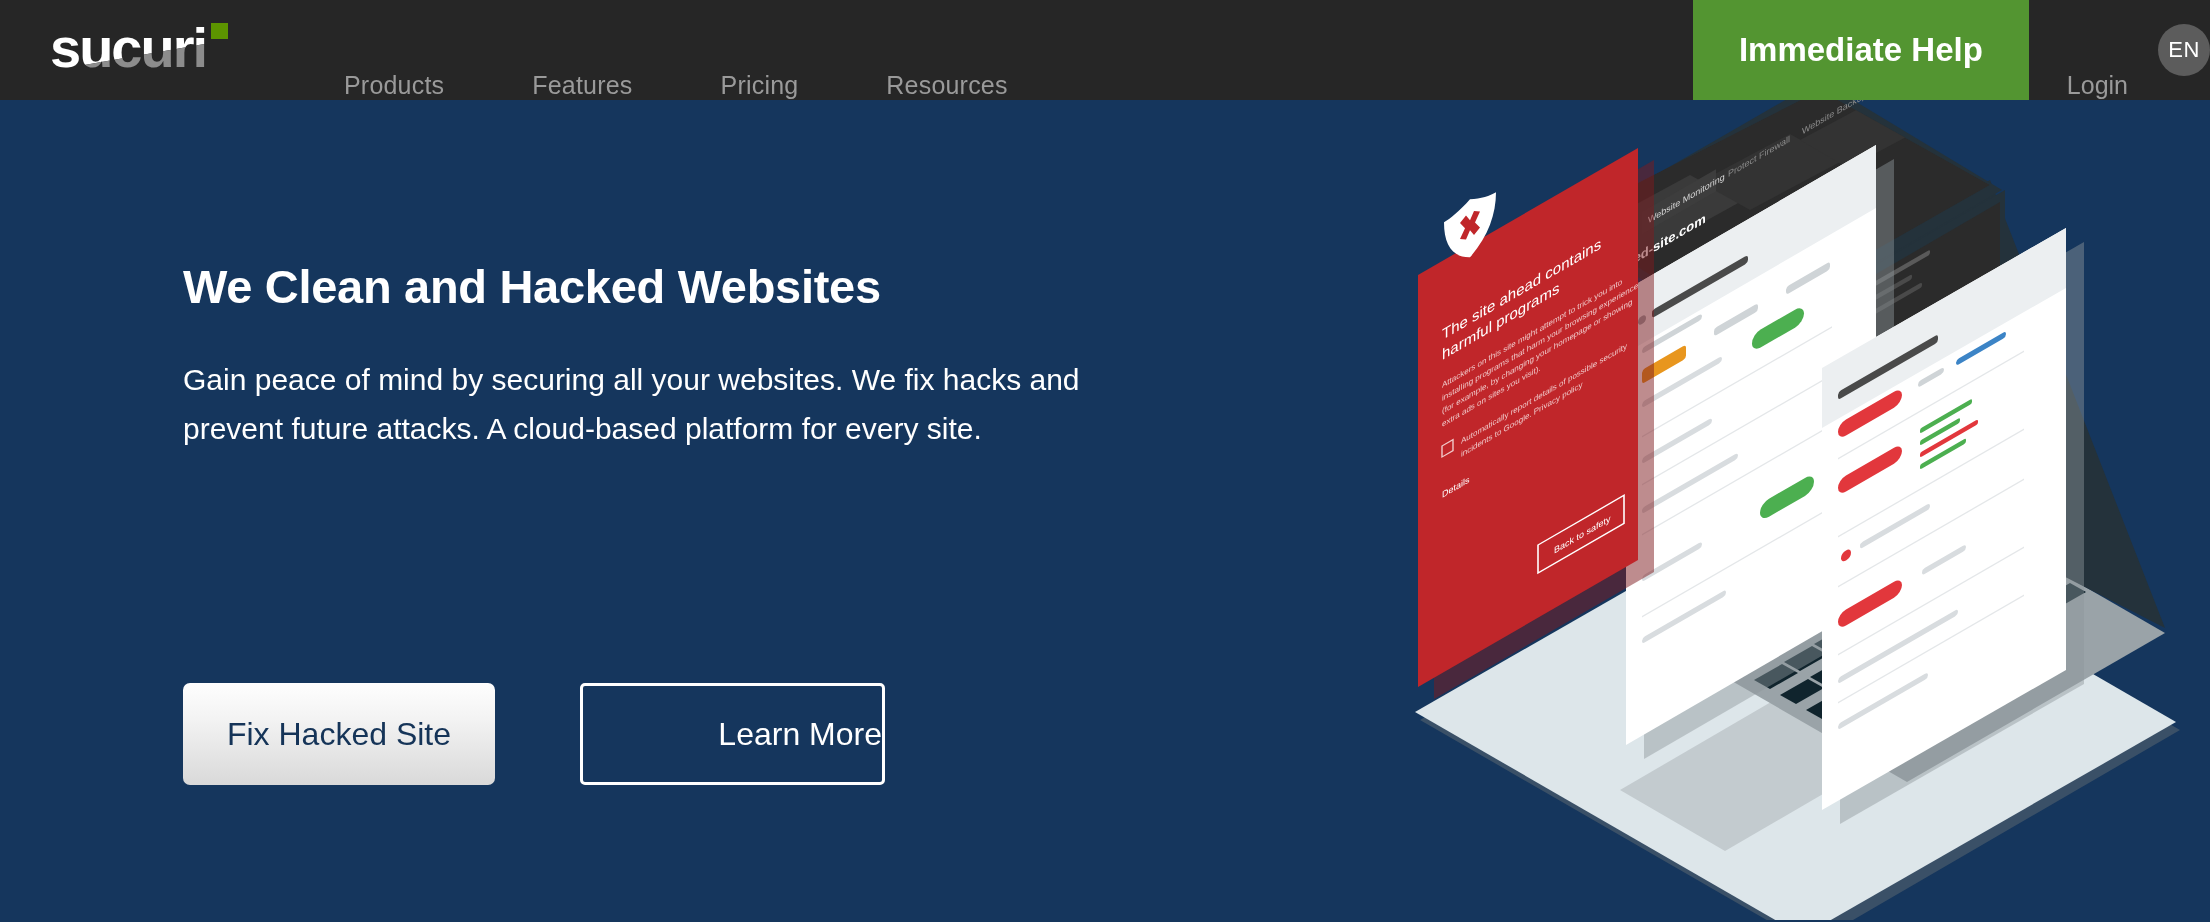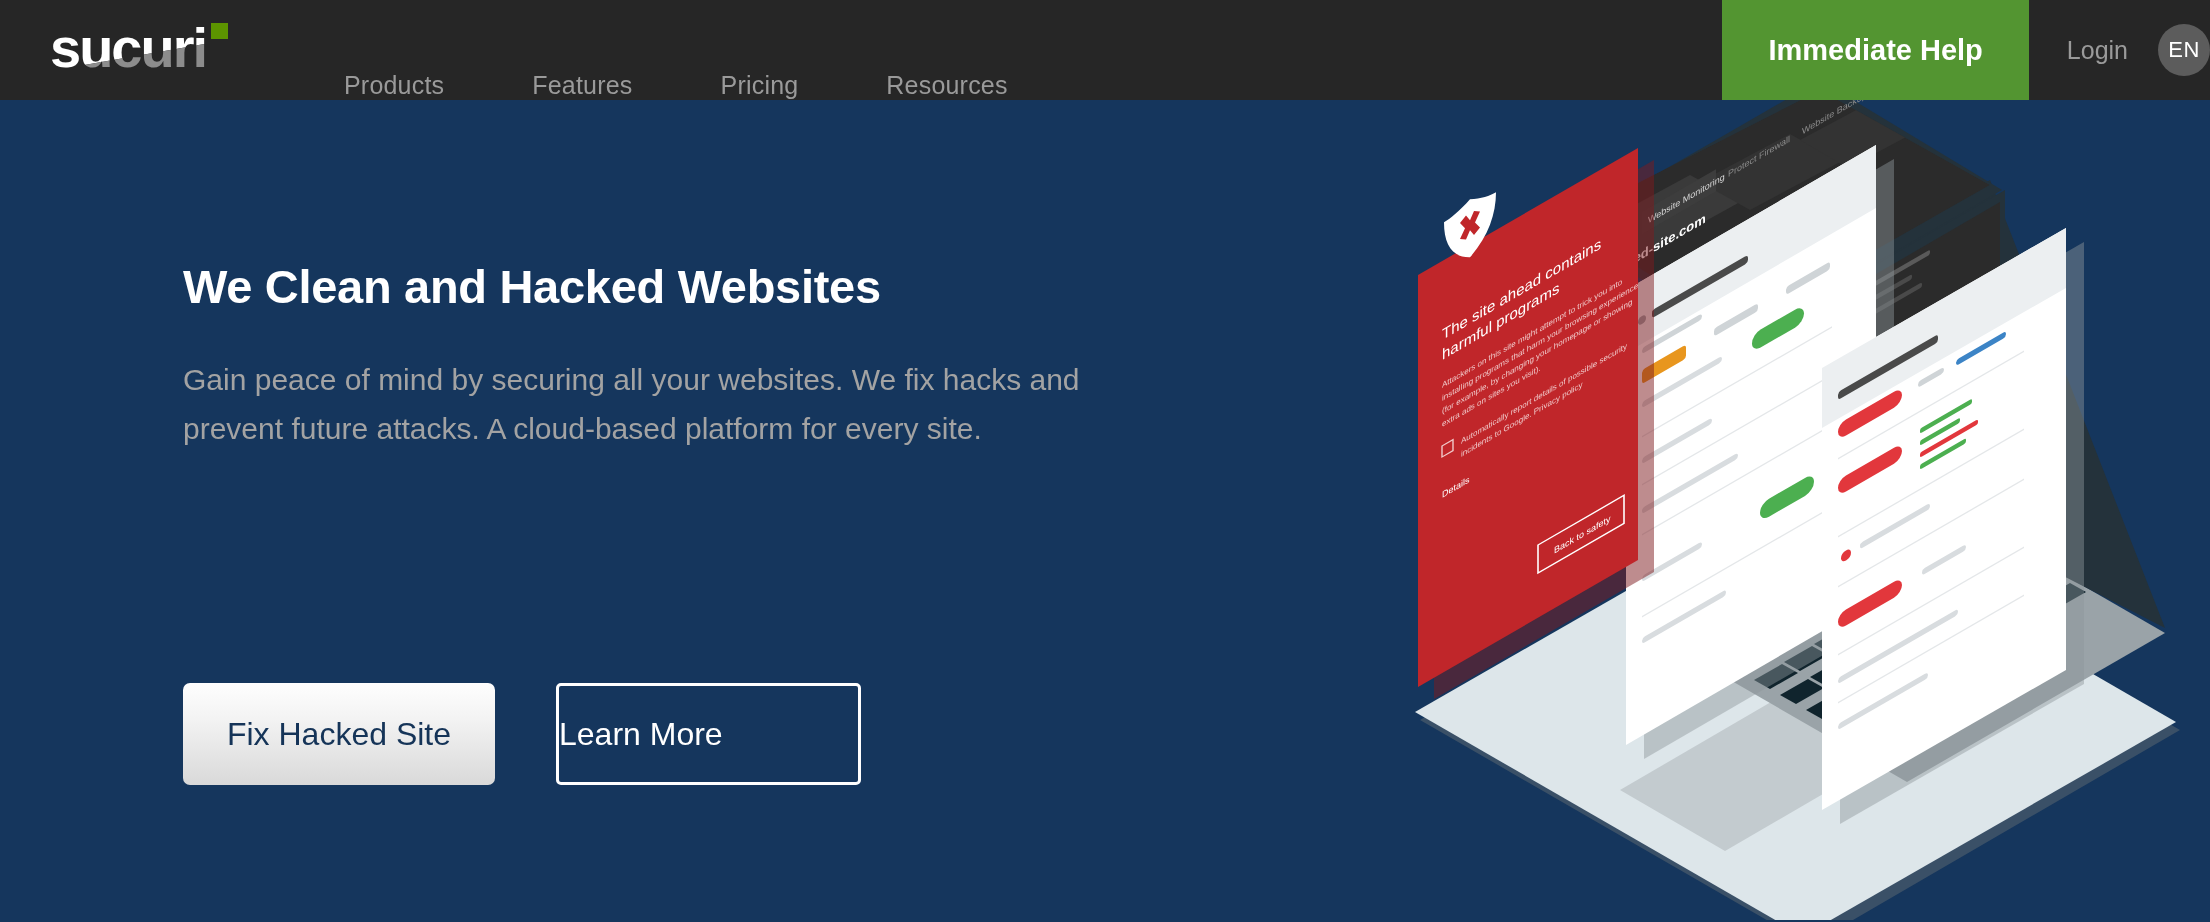--- a/index.html
+++ b/index.html
@@ -33,26 +33,26 @@
     color:#9a9a9a; font-size:25px; letter-spacing:.2px;
     padding:0 44px; cursor:pointer; white-space:nowrap;
     font-weight:400;
   }
 
   .nav-spacer { flex:1 1 auto; }
 
   .nav-cta {
     display:flex; align-items:center; justify-content:center;
     background:#539531; color:#ffffff;
-    font-size:29px; font-weight:600;
+    font-size:33px; font-weight:600;
     padding:0 46px; cursor:pointer; white-space:nowrap;
     height:100px;
   }
   .nav-login {
-    display:flex; align-items:center; justify-content:center;
+    display:flex; align-items:flex-end; justify-content:center;
     color:#9a9a9a; font-size:25px;
     padding:0 30px 0 38px; cursor:pointer; white-space:nowrap;
   }
   .nav-lang {
     display:flex; align-items:center; 
   }
   .lang-badge {
     width:52px; height:52px; border-radius:50%;
     background:#5c5c5c; color:#ffffff;
     display:flex; align-items:center; justify-content:center;
@@ -66,48 +66,48 @@
 
   .hero-title {
     color:#ffffff;
     font-size:47px;
     font-weight:bold;
     line-height:1.15;
     letter-spacing:-0.3px;
     margin-bottom:42px;
   }
   .hero-text {
-    color:#a3a3a3;
+    color:#ffffff;
     font-size:30px;
     font-weight:400;
     line-height:1.63;
     max-width:950px;
   }
 
   .hero-buttons { position:absolute; left:183px; top:583px; display:flex; align-items:flex-start; }
 
   .btn-primary {
     width:312px; height:102px;
     border-radius:7px;
     background:linear-gradient(to bottom, #fefefe 0%, #f3f3f3 35%, #d9d9d9 100%);
     color:#153458;
     font-size:32px;
     display:flex; align-items:center; justify-content:center;
     cursor:pointer; border:none;
     font-family:"Liberation Sans", sans-serif;
   }
   .btn-ghost {
-    margin-left:61px;
+    margin-left:85px;
     width:305px; height:102px;
     border-radius:5px;
     background:transparent;
     border:3px solid #ffffff;
     color:#ffffff;
     font-size:32px;
-    display:flex; align-items:center; justify-content:flex-start;
+    display:flex; align-items:center; justify-content:flex-end;
     cursor:pointer;
     font-family:"Liberation Sans", sans-serif;
   }
 
   
   .hero-art { position:absolute; right:0px; top:-10px; width:820px; height:830px; }
   .hero-art svg { display:block; width:820px; height:830px; }
 </style>
 </head>
 <body>

